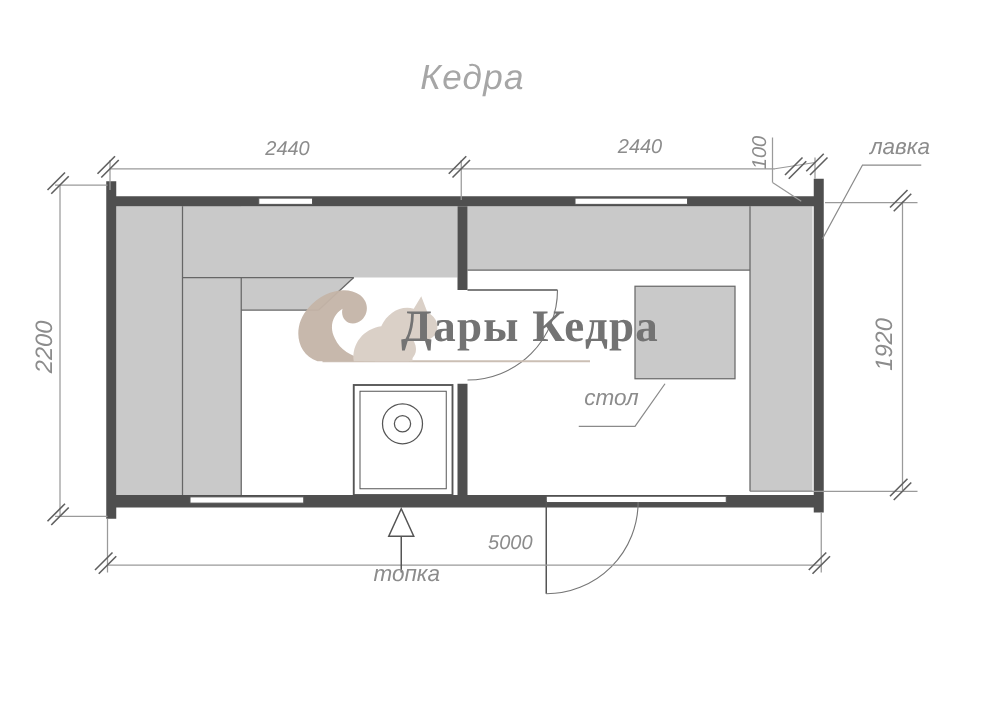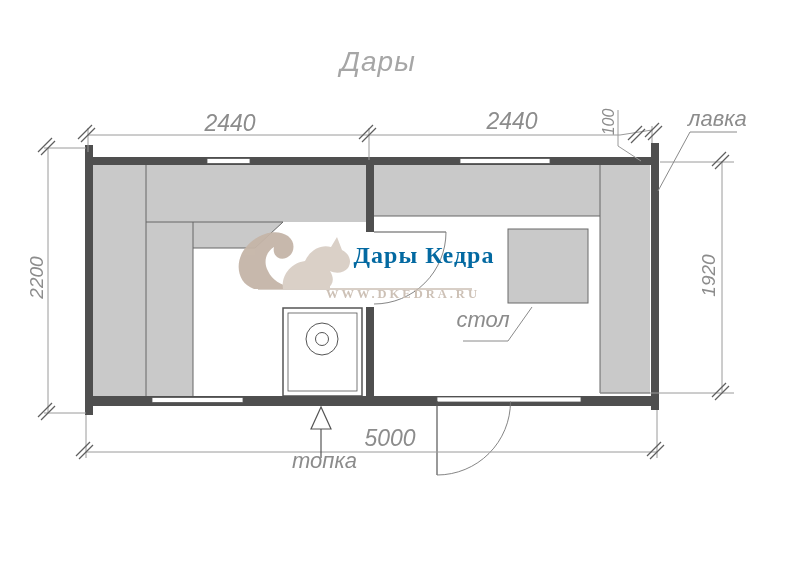--- a/index.html
+++ b/index.html
@@ -2,26 +2,26 @@
 <html><head>
 <meta charset="utf-8">
 <style>
   html,body{margin:0;padding:0;background:#fff;}
   #stage{position:relative;width:800px;height:565px;background:#fff;overflow:hidden;
          font-family:"Liberation Sans",sans-serif;}
   #plan-svg{position:absolute;left:0;top:0;}
   .txt{position:absolute;color:#8c8c8c;font-style:italic;text-align:center;
        white-space:nowrap;line-height:1;pointer-events:none;}
   .title{font-size:28px;color:#a6a6a6;font-weight:400;letter-spacing:1px;}
-  .dim{font-size:23px;}
+  .dim{font-size:16px;}
   .dim-sm{font-size:16px;}
   .rot{transform:rotate(-90deg);transform-origin:center center;}
-  .lbl{font-size:22px;}
-  .wm-name{font-family:"Liberation Serif",serif;font-weight:bold;font-size:24px;
-           color:#0369a1;font-style:normal;letter-spacing:1px;}
+  .lbl{font-size:18px;text-align:right;}
+  .wm-name{font-family:"Liberation Serif",serif;font-weight:bold;font-size:36px;
+           color:#737373;font-style:normal;letter-spacing:1px;}
   .wm-url{font-family:"Liberation Serif",serif;font-weight:bold;font-size:12.5px;
           color:#cdc1b6;font-style:normal;letter-spacing:3px;}
 </style>
 </head>
 <body>
 
 <div id="stage">
 
   <svg id="plan-svg" width="800" height="565" viewBox="0 0 800 565">
 
@@ -133,36 +133,35 @@
       <path d="M254,289 C236,283 234,260 247,246 C258,233 277,228 288,236
                C297,243 294,255 286,258 C279,261 272,255 274,247
                C266,252 263,262 268,271 C272,280 281,285 291,287 L291,289 Z" fill="#c5b5a8"></path>
       <path d="M283,289 C281,275 291,263 305,261 C310,250 321,244 331,247
                L337,237 L342,250 C350,254 352,262 348,268 C344,273 336,274 330,271
                C335,279 333,285 327,289 Z" fill="#d9cec5"></path>
       <rect x="300" y="283" width="30" height="6" fill="#d9cec5"></rect>
     </g>
   </svg>
 
-  <div class="txt title" style="left:336px;top:48px;width:84px;">Дары</div>
+  <div class="txt title" style="left:336px;top:48px;width:84px;">Кедра</div>
 
   <div class="txt dim" style="left:180px;top:112px;width:100px;">2440</div>
 
   <div class="txt dim" style="left:462px;top:110px;width:100px;">2440</div>
 
   <div class="txt dim-sm rot" style="left:589px;top:114px;width:40px;">100</div>
 
   <div class="txt dim rot" style="left:-14px;top:268px;width:100px;font-size:19px;">2200</div>
 
   <div class="txt dim rot" style="left:658px;top:266px;width:100px;font-size:19px;">1920</div>
 
-  <div class="txt dim" style="left:340px;top:427px;width:100px;">5000</div>
+  <div class="txt dim" style="left:326px;top:427px;width:100px;text-align:right;">5000</div>
 
   <div class="txt lbl" style="left:688px;top:108px;width:56px;">лавка</div>
 
   <div class="txt lbl" style="left:455px;top:309px;width:56px;">стол</div>
 
   <div class="txt lbl" style="left:292px;top:450px;width:60px;">топка</div>
 
   <div class="txt wm-name" style="left:312px;top:243px;width:224px;">Дары Кедра</div>
 
-  <div class="txt wm-url" style="left:318px;top:288px;width:170px;">WWW.DKEDRA.RU</div>
 </div>
 
 </body></html>

